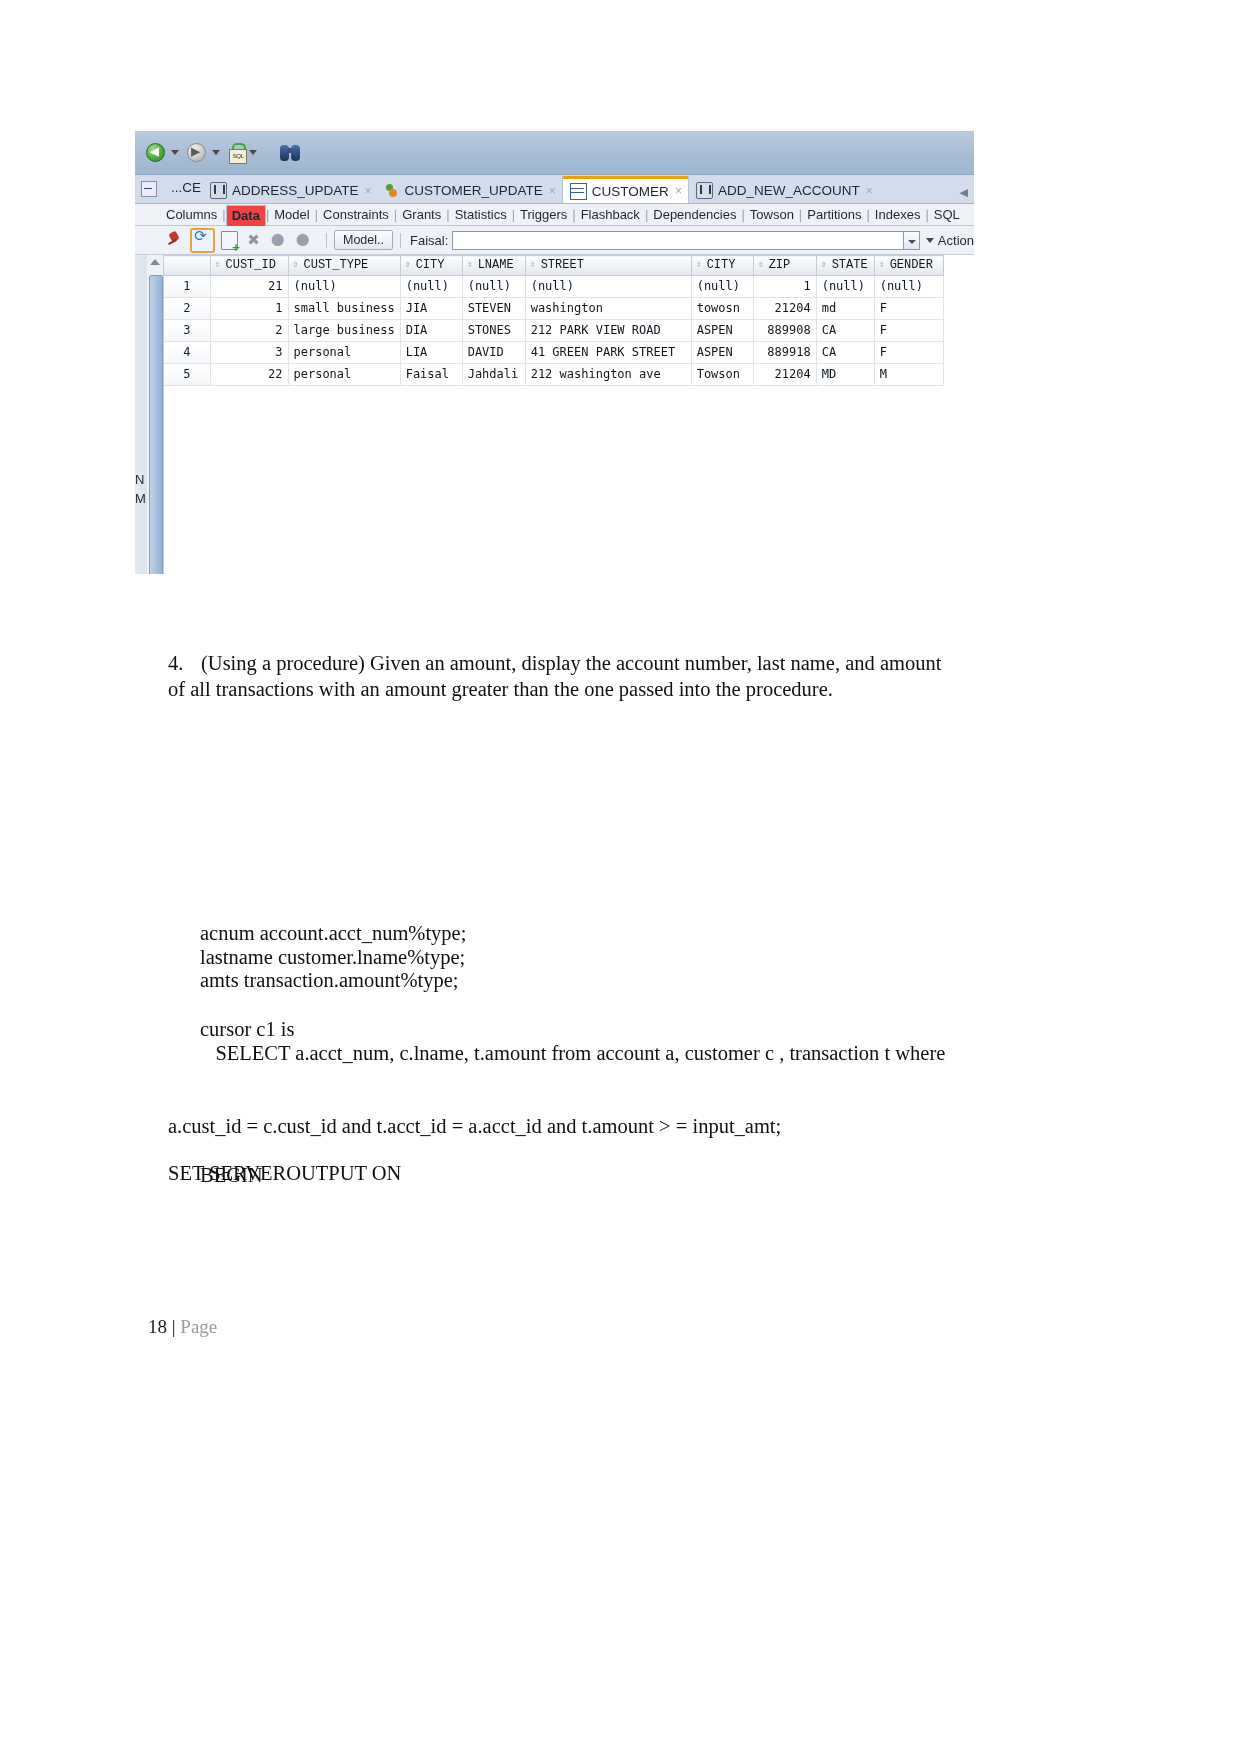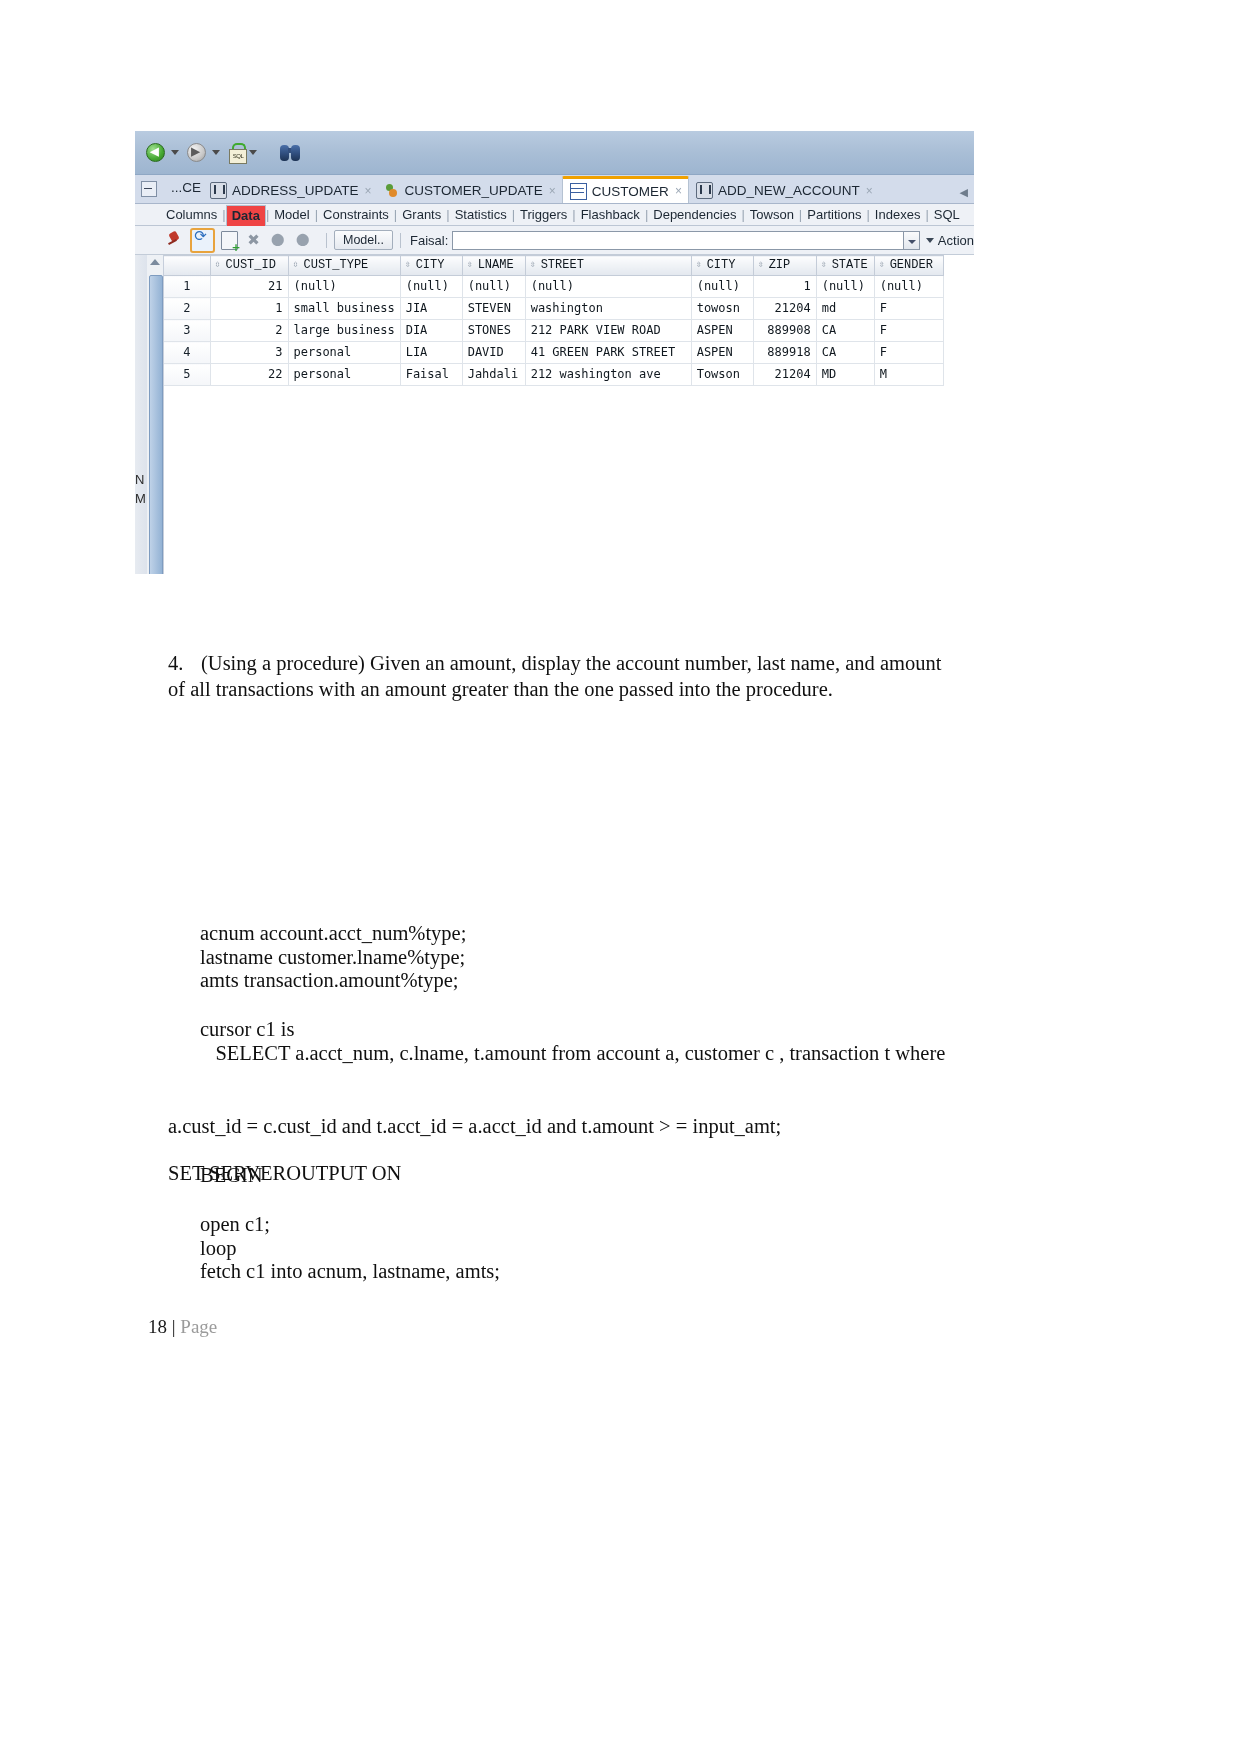--- a/index.html
+++ b/index.html
@@ -769,21 +769,18 @@
 
   <div class="code-block" id="cb2">acnum account.acct_num%type;
 lastname customer.lname%type;
 amts transaction.amount%type;</div>
   <div class="code-block" id="cb3">cursor c1 is
    SELECT a.acct_num, c.lname, t.amount from account a, customer c , transaction t where</div>
   <div class="code-block" id="cb4">a.cust_id = c.cust_id and t.acct_id = a.acct_id and t.amount &gt; = input_amt;
 
 SET SERVEROUTPUT ON</div>
   <div class="code-block" id="cb5">BEGIN</div>
-  <div class="code-block" id="cb6">open c1;
-loop
-fetch c1 into acnum, lastname, amts;</div>
 
   <div class="footer">
     <span>18 |</span>
     <span class="pg">Page</span>
   </div>
 </div>
 
 </body></html>

